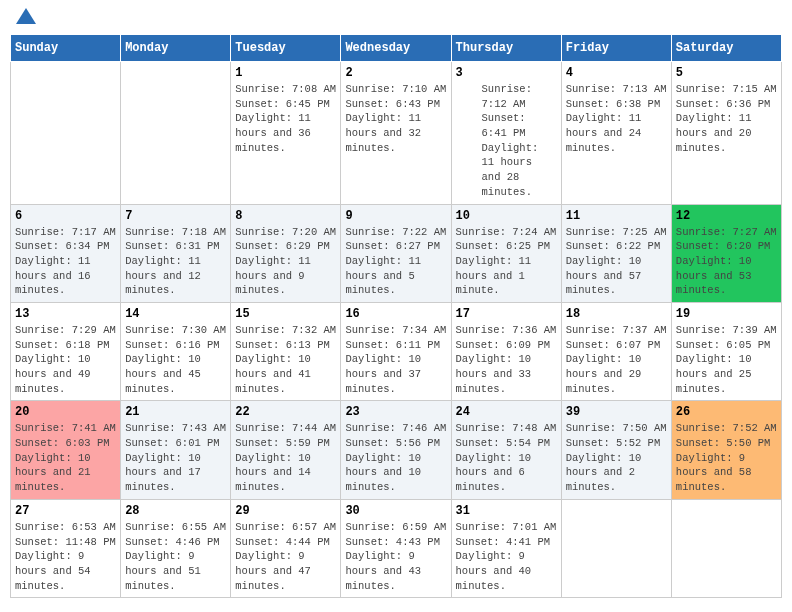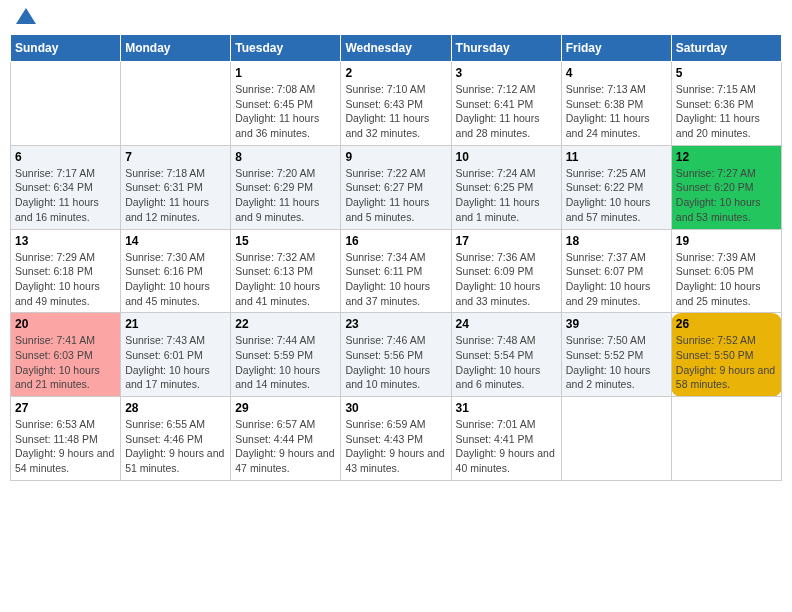--- a/index.html
+++ b/index.html
@@ -31,20 +31,21 @@
       color: #333;
     }
     .location-title {
       font-size: 16px;
       color: #555;
     }
     .calendar {
       width: 100%;
       border-collapse: collapse;
       font-size: 11px;
+      font-family: Liberation Mono, monospace;
     }
     .calendar th {
       background: #2a6db5;
       color: #fff;
       padding: 6px 4px;
       text-align: left;
       font-size: 12px;
       font-weight: bold;
       border: 1px solid #fff;
     }
@@ -132,21 +133,21 @@
 Daylight: 11 hours and 36 minutes.</div>
         </td>
         <td>
           <div class="day-number">2</div>
           <div class="day-info" style="white-space: pre-line;">Sunrise: 7:10 AM
 Sunset: 6:43 PM
 Daylight: 11 hours and 32 minutes.</div>
         </td>
         <td>
           <div class="day-number">3</div>
-          <div class="day-info" style="white-space: pre-line;">Sunrise: 7:12 AM
+          <div class="day-info" style="white-space: pre-line; margin-left: 26px;">Sunrise: 7:12 AM
 Sunset: 6:41 PM
 Daylight: 11 hours and 28 minutes.</div>
         </td>
         <td>
           <div class="day-number">4</div>
           <div class="day-info" style="white-space: pre-line;">Sunrise: 7:13 AM
 Sunset: 6:38 PM
 Daylight: 11 hours and 24 minutes.</div>
         </td>
         <td>
@@ -274,21 +275,21 @@
           <div class="day-info" style="white-space: pre-line;">Sunrise: 7:48 AM
 Sunset: 5:54 PM
 Daylight: 10 hours and 6 minutes.</div>
         </td>
         <td style="background: rgb(240, 244, 248);">
           <div class="day-number">39</div>
           <div class="day-info" style="white-space: pre-line;">Sunrise: 7:50 AM
 Sunset: 5:52 PM
 Daylight: 10 hours and 2 minutes.</div>
         </td>
-        <td style="background: #eab308; border-radius: 10px;">
+        <td style="background: #fdba74;">
           <div class="day-number">26</div>
           <div class="day-info" style="white-space: pre-line;">Sunrise: 7:52 AM
 Sunset: 5:50 PM
 Daylight: 9 hours and 58 minutes.</div>
         </td>
       </tr>
       <tr>
         <td>
           <div class="day-number">27</div>
           <div class="day-info" style="white-space: pre-line;">Sunrise: 6:53 AM

